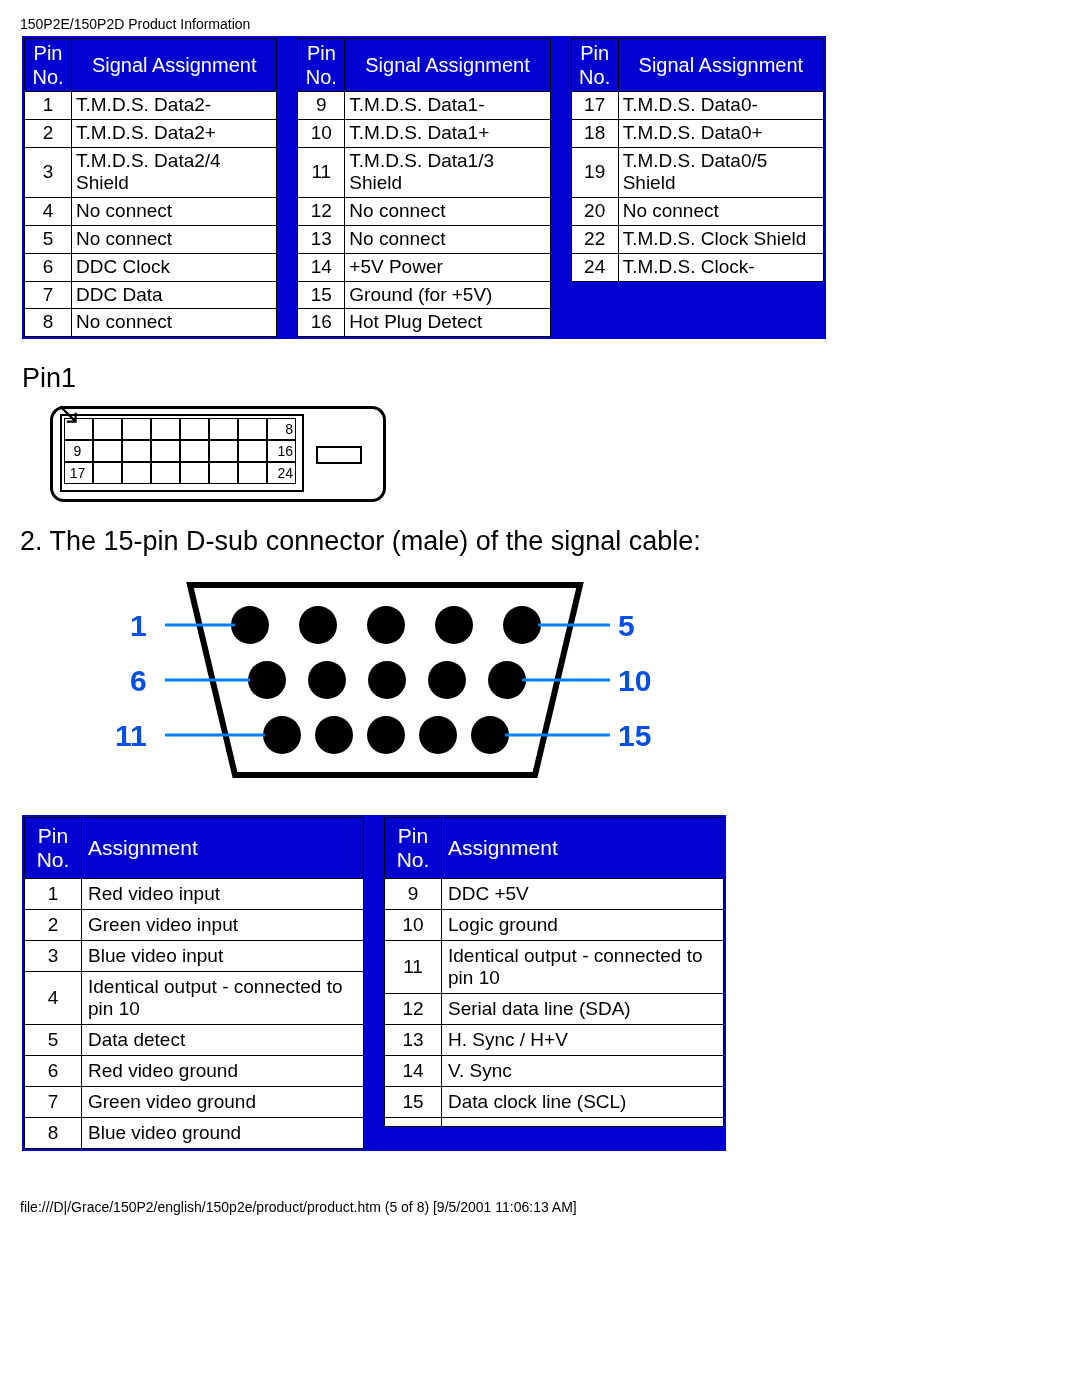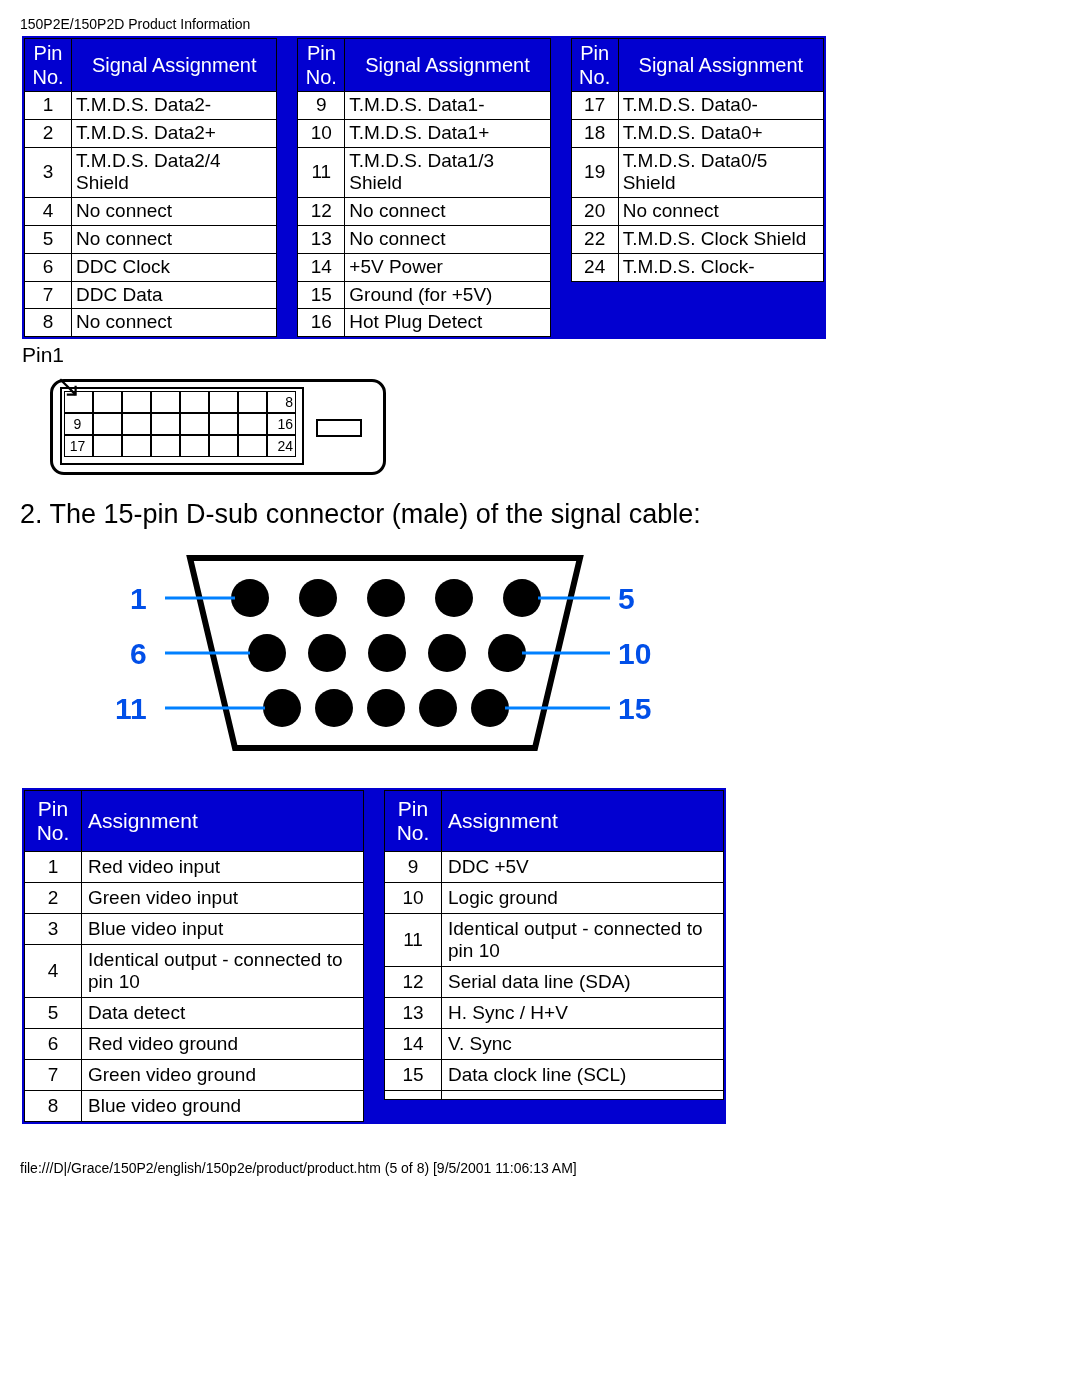--- a/index.html
+++ b/index.html
@@ -53,21 +53,21 @@
     background: #fff;
     padding: 2px 4px;
     font-size: 19px;
     line-height: 1.2;
     vertical-align: middle;
   }
   .pin-table td.num {
     text-align: center;
     width: 38px;
   }
-  .pin1-label { margin: 4px 0 6px 2px; font-size: 21px; }
+  .pin1-label { margin: 24px 0 6px 2px; font-size: 27px; }
 
   
   .dvi-diagram {
     width: 330px; height: 100px; position: relative; margin-left: 30px;
   }
   .dvi-outer {
     position: absolute; left: 0; top: 6px; width: 330px; height: 90px;
     border: 3px solid #000; border-radius: 14px; background: #fff;
   }
   .dvi-inner {
@@ -112,21 +112,21 @@
   .pin-table2 th {
     background: #0200d0; color: #fff; font-weight: normal; text-align: left;
     padding: 6px 6px; font-size: 21px; border: 1px solid #000;
   }
   .pin-table2 th.num { text-align: center; width: 44px; }
   .pin-table2 td {
     border: 1px solid #000; background: #fff; padding: 4px 6px; font-size: 19px; vertical-align: middle;
   }
   .pin-table2 td.num { text-align: center; width: 44px; }
 
-  .footer-text { font-size: 14px; margin-top: 36px; }
+  .footer-text { font-size: 14px; margin-top: 48px; }
 </style>
 </head>
 <body>
 
 <div class="header-text">150P2E/150P2D Product Information</div>
 
 <div class="triple-wrap">
   <div class="triple-col">
     <table class="pin-table">
       <thead>

